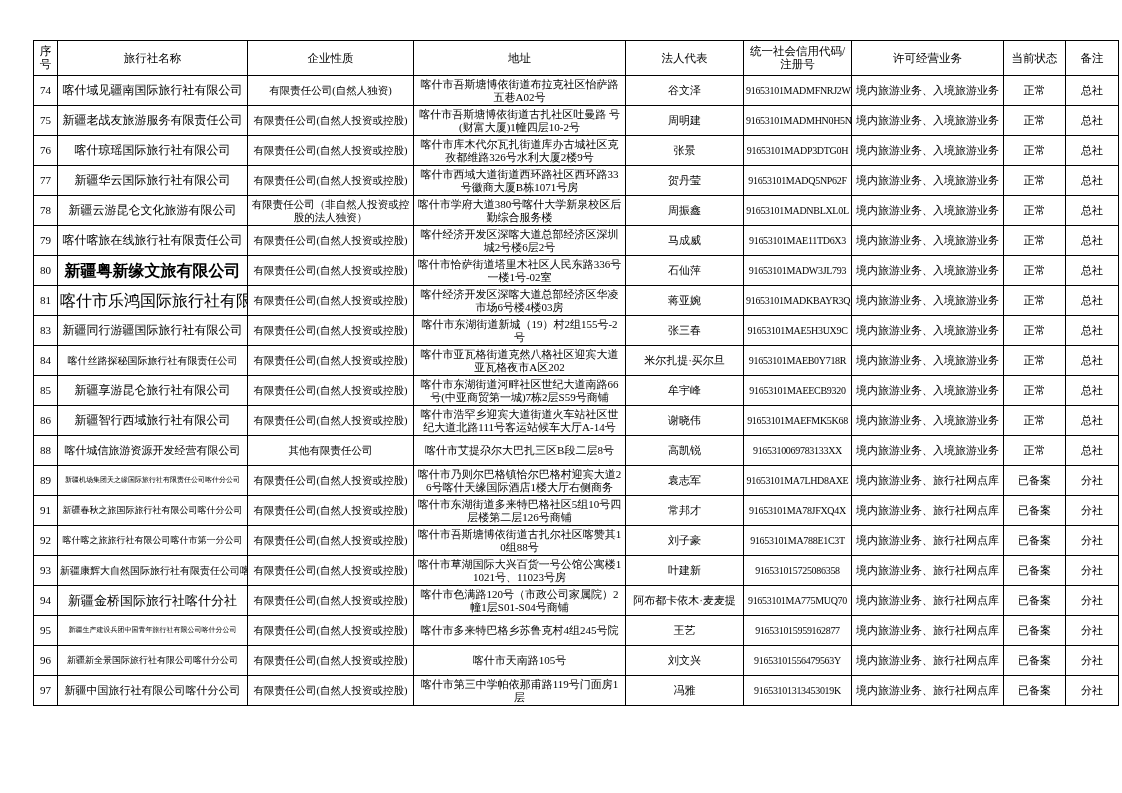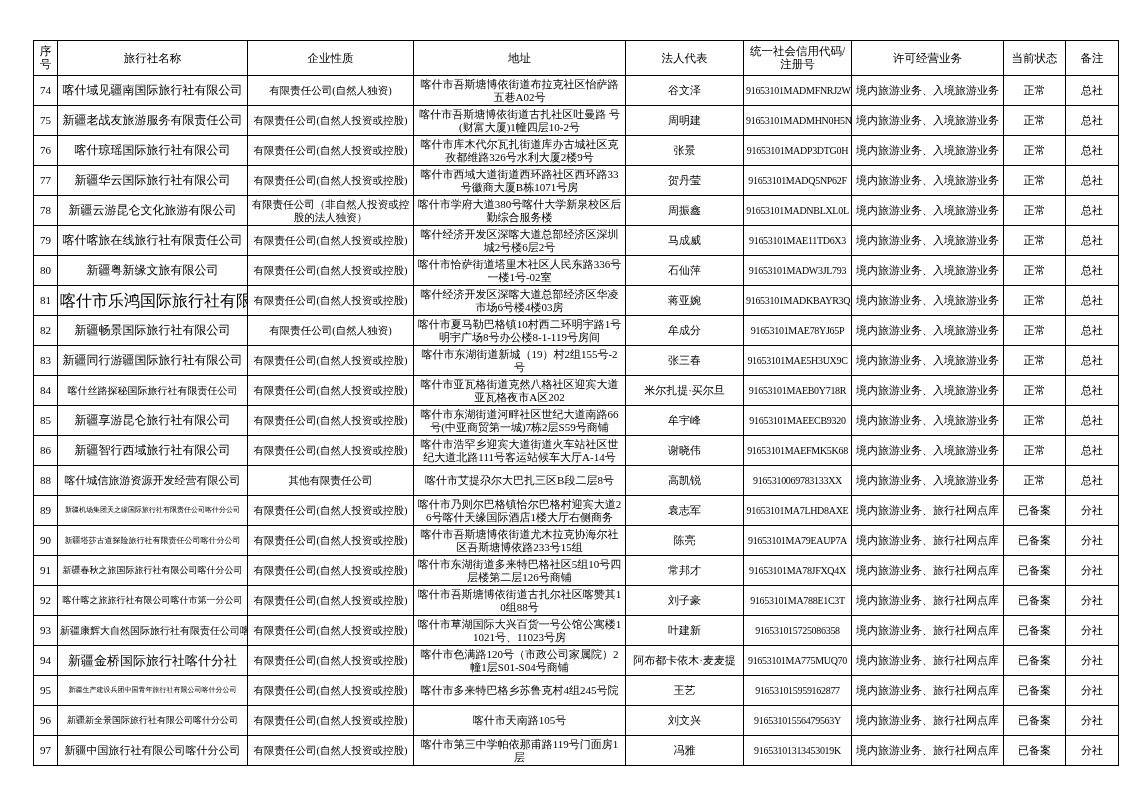--- a/index.html
+++ b/index.html
@@ -119,47 +119,36 @@
     <td class="c-nature">有限责任公司(自然人投资或控股)</td>
     <td class="c-addr">喀什经济开发区深喀大道总部经济区深圳城2号楼6层2号</td>
     <td class="c-legal">马成威</td>
     <td class="c-code">91653101MAE11TD6X3</td>
     <td class="c-biz">境内旅游业务、入境旅游业务</td>
     <td class="c-status">正常</td>
     <td class="c-note">总社</td>
   </tr>
         <tr>
     <td class="c-no">80</td>
-    <td class="c-name" style="font-size: 12px;">新疆粤新缘文旅有限公司</td>
+    <td class="c-name" style="font-size: 16px; font-weight: bold;">新疆粤新缘文旅有限公司</td>
     <td class="c-nature">有限责任公司(自然人投资或控股)</td>
     <td class="c-addr">喀什市恰萨街道塔里木社区人民东路336号一楼1号-02室</td>
     <td class="c-legal">石仙萍</td>
     <td class="c-code">91653101MADW3JL793</td>
     <td class="c-biz">境内旅游业务、入境旅游业务</td>
     <td class="c-status">正常</td>
     <td class="c-note">总社</td>
   </tr>
         <tr>
     <td class="c-no">81</td>
     <td class="c-name" style="font-size: 16px;">喀什市乐鸿国际旅行社有限公司</td>
     <td class="c-nature">有限责任公司(自然人投资或控股)</td>
     <td class="c-addr">喀什经济开发区深喀大道总部经济区华凌市场6号楼4楼03房</td>
     <td class="c-legal">蒋亚婉</td>
     <td class="c-code">91653101MADKBAYR3Q</td>
-    <td class="c-biz">境内旅游业务、入境旅游业务</td>
-    <td class="c-status">正常</td>
-    <td class="c-note">总社</td>
-  </tr>
-        <tr>
-    <td class="c-no">82</td>
-    <td class="c-name" style="font-size: 12px;">新疆畅景国际旅行社有限公司</td>
-    <td class="c-nature">有限责任公司(自然人独资)</td>
-    <td class="c-addr">喀什市夏马勒巴格镇10村西二环明宇路1号明宇广场8号办公楼8-1-119号房间</td>
-    <td class="c-legal">牟成分</td>
-    <td class="c-code">91653101MAE78YJ65P</td>
     <td class="c-biz">境内旅游业务、入境旅游业务</td>
     <td class="c-status">正常</td>
     <td class="c-note">总社</td>
   </tr>
         <tr>
     <td class="c-no">83</td>
     <td class="c-name" style="font-size: 12px;">新疆同行游疆国际旅行社有限公司</td>
     <td class="c-nature">有限责任公司(自然人投资或控股)</td>
     <td class="c-addr">喀什市东湖街道新城（19）村2组155号-2号</td>
     <td class="c-legal">张三春</td>
@@ -217,31 +206,20 @@
     <td class="c-name" style="font-size: 7px;">新疆机场集团天之缘国际旅行社有限责任公司喀什分公司</td>
     <td class="c-nature">有限责任公司(自然人投资或控股)</td>
     <td class="c-addr">喀什市乃则尔巴格镇恰尔巴格村迎宾大道26号喀什天缘国际酒店1楼大厅右侧商务</td>
     <td class="c-legal">袁志军</td>
     <td class="c-code">91653101MA7LHD8AXE</td>
     <td class="c-biz">境内旅游业务、旅行社网点库</td>
     <td class="c-status">已备案</td>
     <td class="c-note">分社</td>
   </tr>
         <tr>
-    <td class="c-no">90</td>
-    <td class="c-name" style="font-size: 8px;">新疆塔莎古道探险旅行社有限责任公司喀什分公司</td>
-    <td class="c-nature">有限责任公司(自然人投资或控股)</td>
-    <td class="c-addr">喀什市吾斯塘博依街道尤木拉克协海尔社区吾斯塘博依路233号15组</td>
-    <td class="c-legal">陈亮</td>
-    <td class="c-code">91653101MA79EAUP7A</td>
-    <td class="c-biz">境内旅游业务、旅行社网点库</td>
-    <td class="c-status">已备案</td>
-    <td class="c-note">分社</td>
-  </tr>
-        <tr>
     <td class="c-no">91</td>
     <td class="c-name" style="font-size: 9px;">新疆春秋之旅国际旅行社有限公司喀什分公司</td>
     <td class="c-nature">有限责任公司(自然人投资或控股)</td>
     <td class="c-addr">喀什市东湖街道多来特巴格社区5组10号四层楼第二层126号商铺</td>
     <td class="c-legal">常邦才</td>
     <td class="c-code">91653101MA78JFXQ4X</td>
     <td class="c-biz">境内旅游业务、旅行社网点库</td>
     <td class="c-status">已备案</td>
     <td class="c-note">分社</td>
   </tr>

